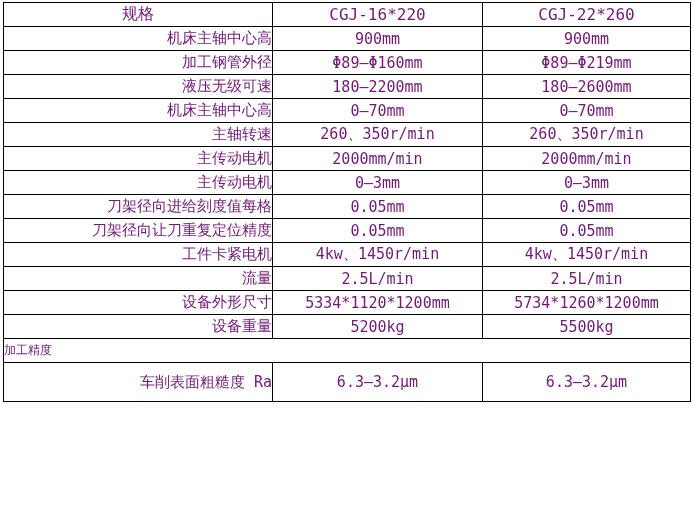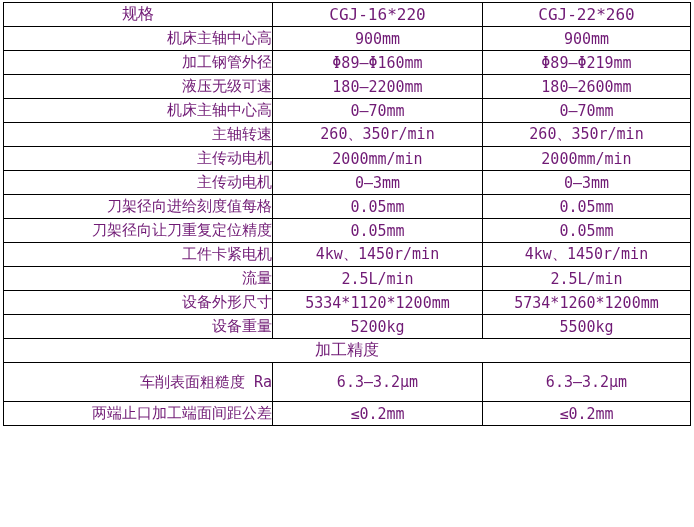--- a/index.html
+++ b/index.html
@@ -31,22 +31,21 @@
     text-align: right;
     padding-left: 6px;
   }
   td.val {
     text-align: center;
   }
   tr.tall td {
     height: 38px;
   }
   td.section {
-    text-align: center;
-    font-size: 16px;
+    font-size: 12px;
     margin-top: 32px;
   }
   tr.header-row td {
     font-size: 16px;
   }
 </style>
 </head>
 <body>
 
 <table class="spec-table">
@@ -127,19 +126,14 @@
       <td class="val">5500kg</td>
     </tr>
     <tr>
       <td class="section" colspan="3">加工精度</td>
     </tr>
     <tr class="tall">
       <td class="label">车削表面粗糙度 Ra</td>
       <td class="val">6.3—3.2μm</td>
       <td class="val">6.3—3.2μm</td>
     </tr>
-    <tr>
-      <td class="label">两端止口加工端面间距公差</td>
-      <td class="val">≤0.2mm</td>
-      <td class="val">≤0.2mm</td>
-    </tr>
   </tbody>
 </table>
 
 </body></html>

